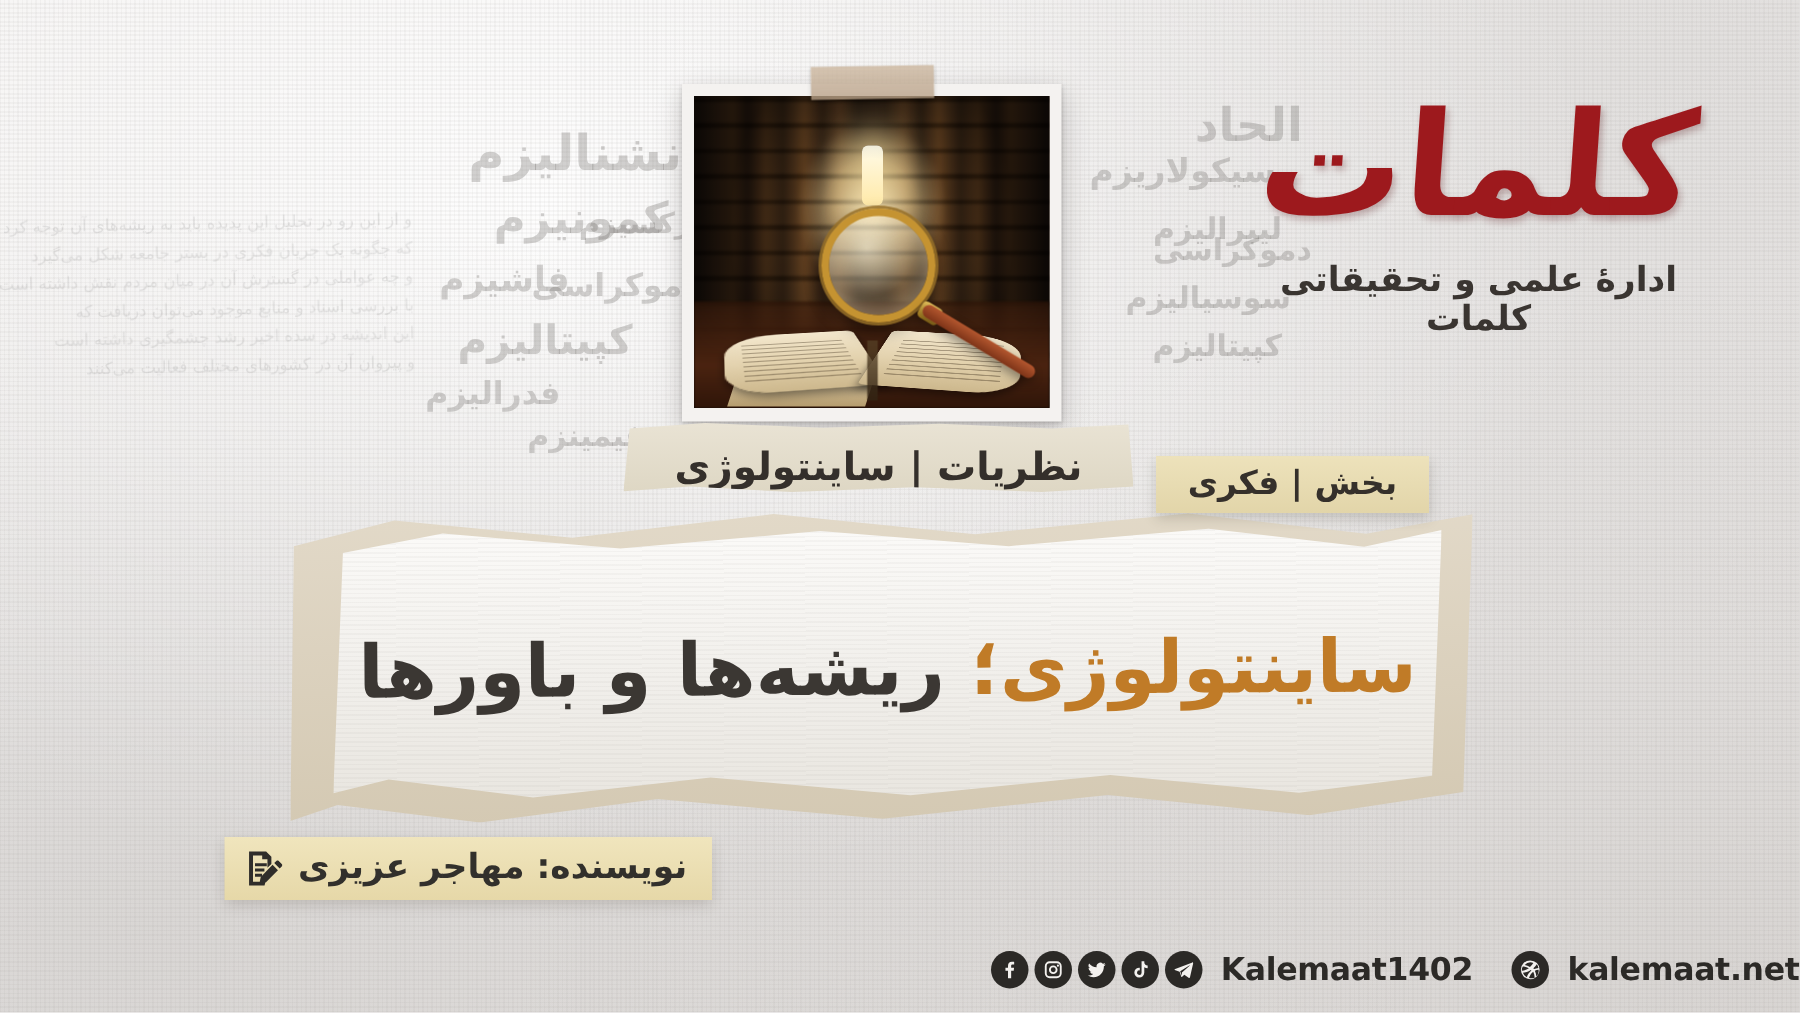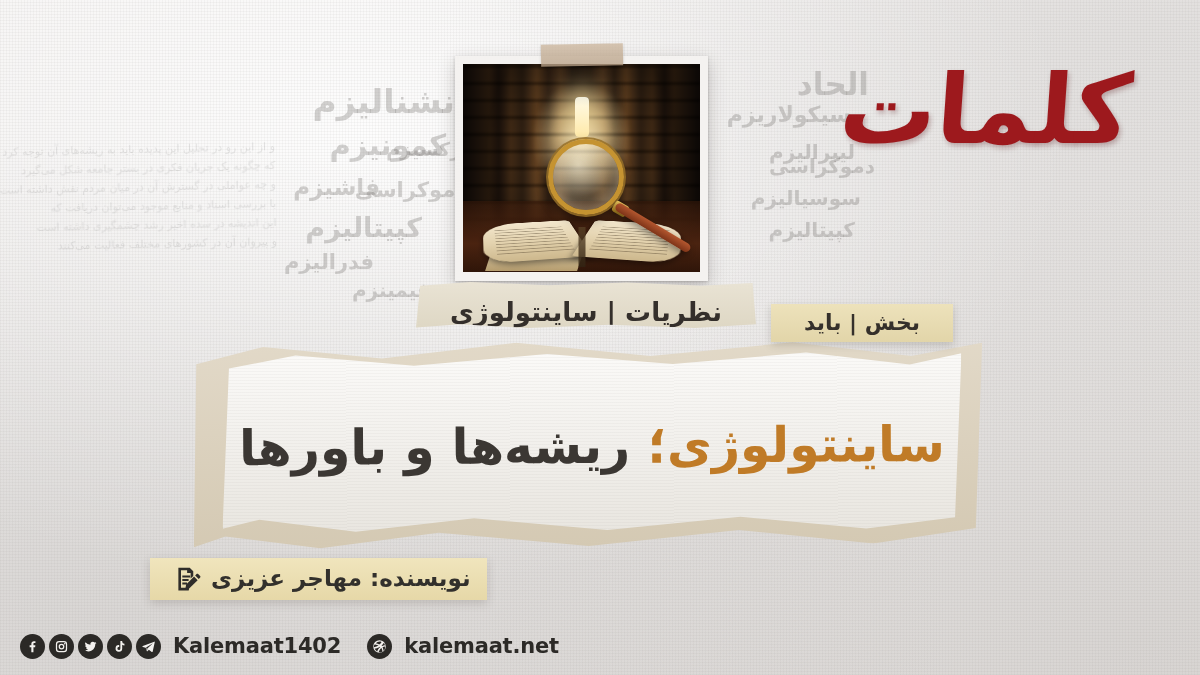--- a/index.html
+++ b/index.html
@@ -281,38 +281,38 @@
     z-index:2;
   }
   .t-orange{ color:#c07b27; }
   .t-dark{ color:#3b3733; }
 
   
   .author-tag{
     position:absolute;
     left:150px; top:558px;
     height:42px;
-    padding:0 16px 0 24px;
+    padding:0 16px 0 12px;
     z-index:6;
     background:linear-gradient(180deg,#f0e5bd 0%, #e6d8a8 100%);
     display:flex; align-items:center; gap:9px;
     box-shadow:0 3px 9px rgba(70,62,52,.20);
   }
   .author-tag .label{
     font-size:23px; font-weight:800; color:#32302c;
     transform:translateY(-1px);
   }
   .pen-icon{ width:28px; height:30px; display:block; flex:none; }
 
   
   .footer{
     position:absolute;
     left:0; right:0; bottom:16px;
     z-index:6;
-    display:flex; align-items:center; justify-content:flex-start;
+    display:flex; align-items:center; justify-content:flex-end;
     direction:ltr;
     margin-left:20px;
   }
   .soc-group{ display:flex; align-items:center; }
   .soc-icons{ display:flex; align-items:center; }
   .ic{
     width:25px; height:25px; border-radius:50%;
     background:#2b2926;
     display:flex; align-items:center; justify-content:center;
     margin-right:4px;
@@ -379,25 +379,26 @@
       <div class="mag-ferrule"></div>
       <div class="mag-handle"></div>
     </div>
   </div>
 
   <div class="cat-banner">
     <span>نظریات | ساینتولوژی</span>
   </div>
 
   <div class="part-tag">
-    <span>بخش | باید</span>
+    <span>بخش | فکری</span>
   </div>
 
   <div class="logo-block">
     <div class="logo-mark">کلمات</div>
+    <div class="logo-sub">ادارۀ علمی و تحقیقاتی کلمات</div>
   </div>
 
   <div class="title-back"></div>
   <div class="title-strip">
     <div class="title-text">
       <span class="t-orange">ساینتولوژی؛</span>
       <span class="t-dark">ریشه‌ها و باورها</span>
     </div>
   </div>
 

